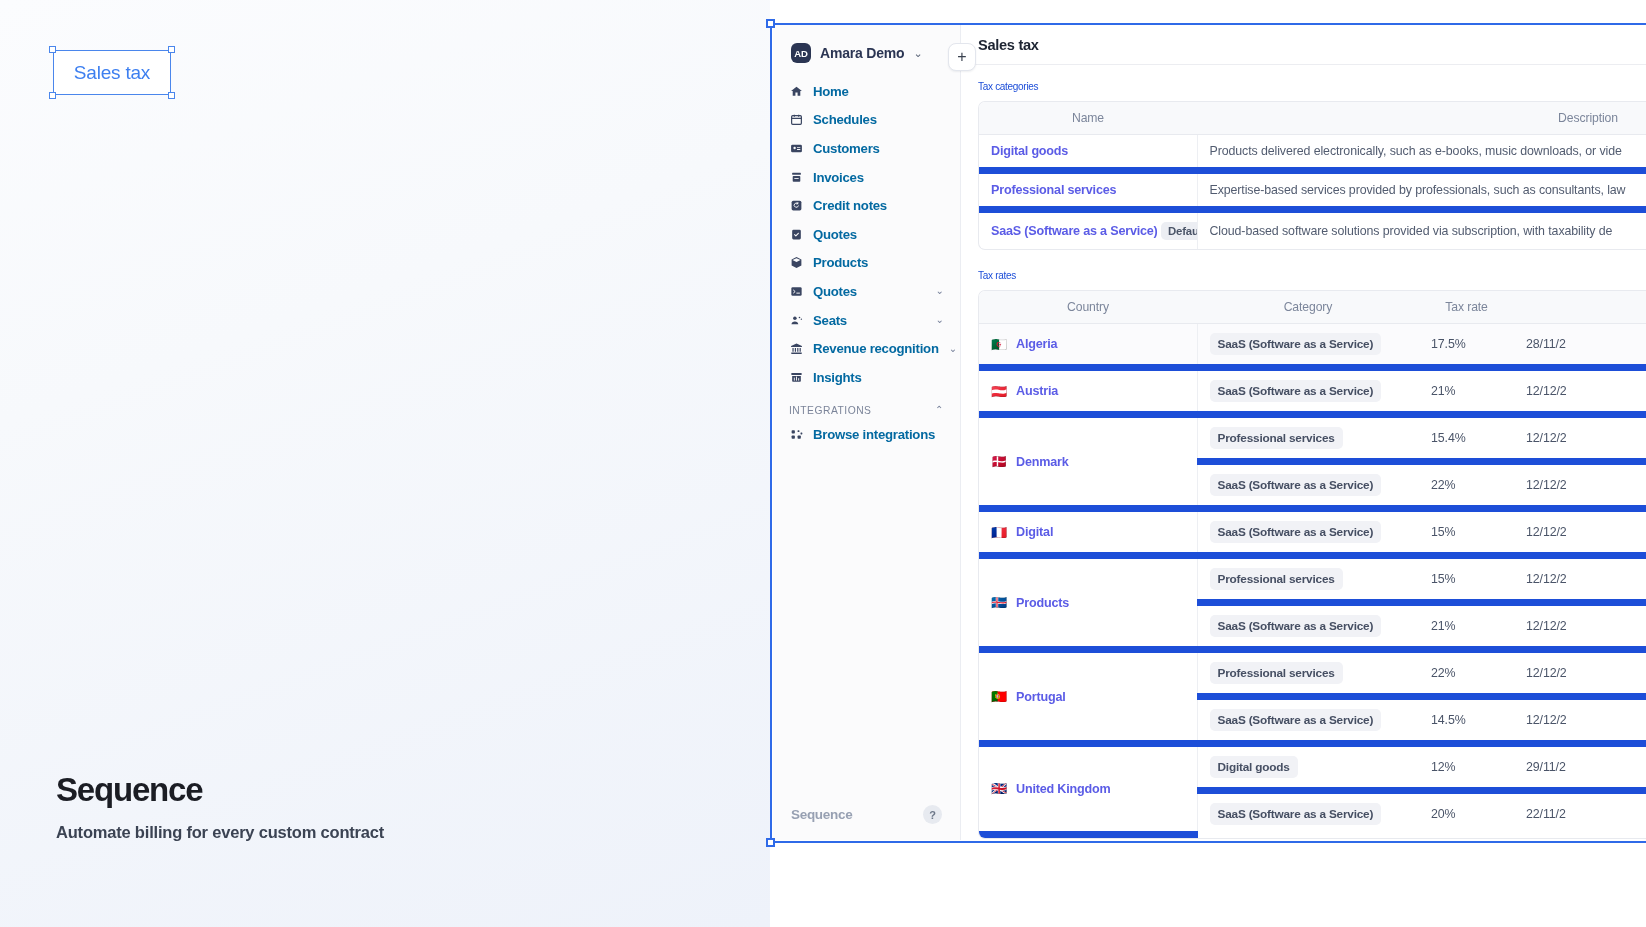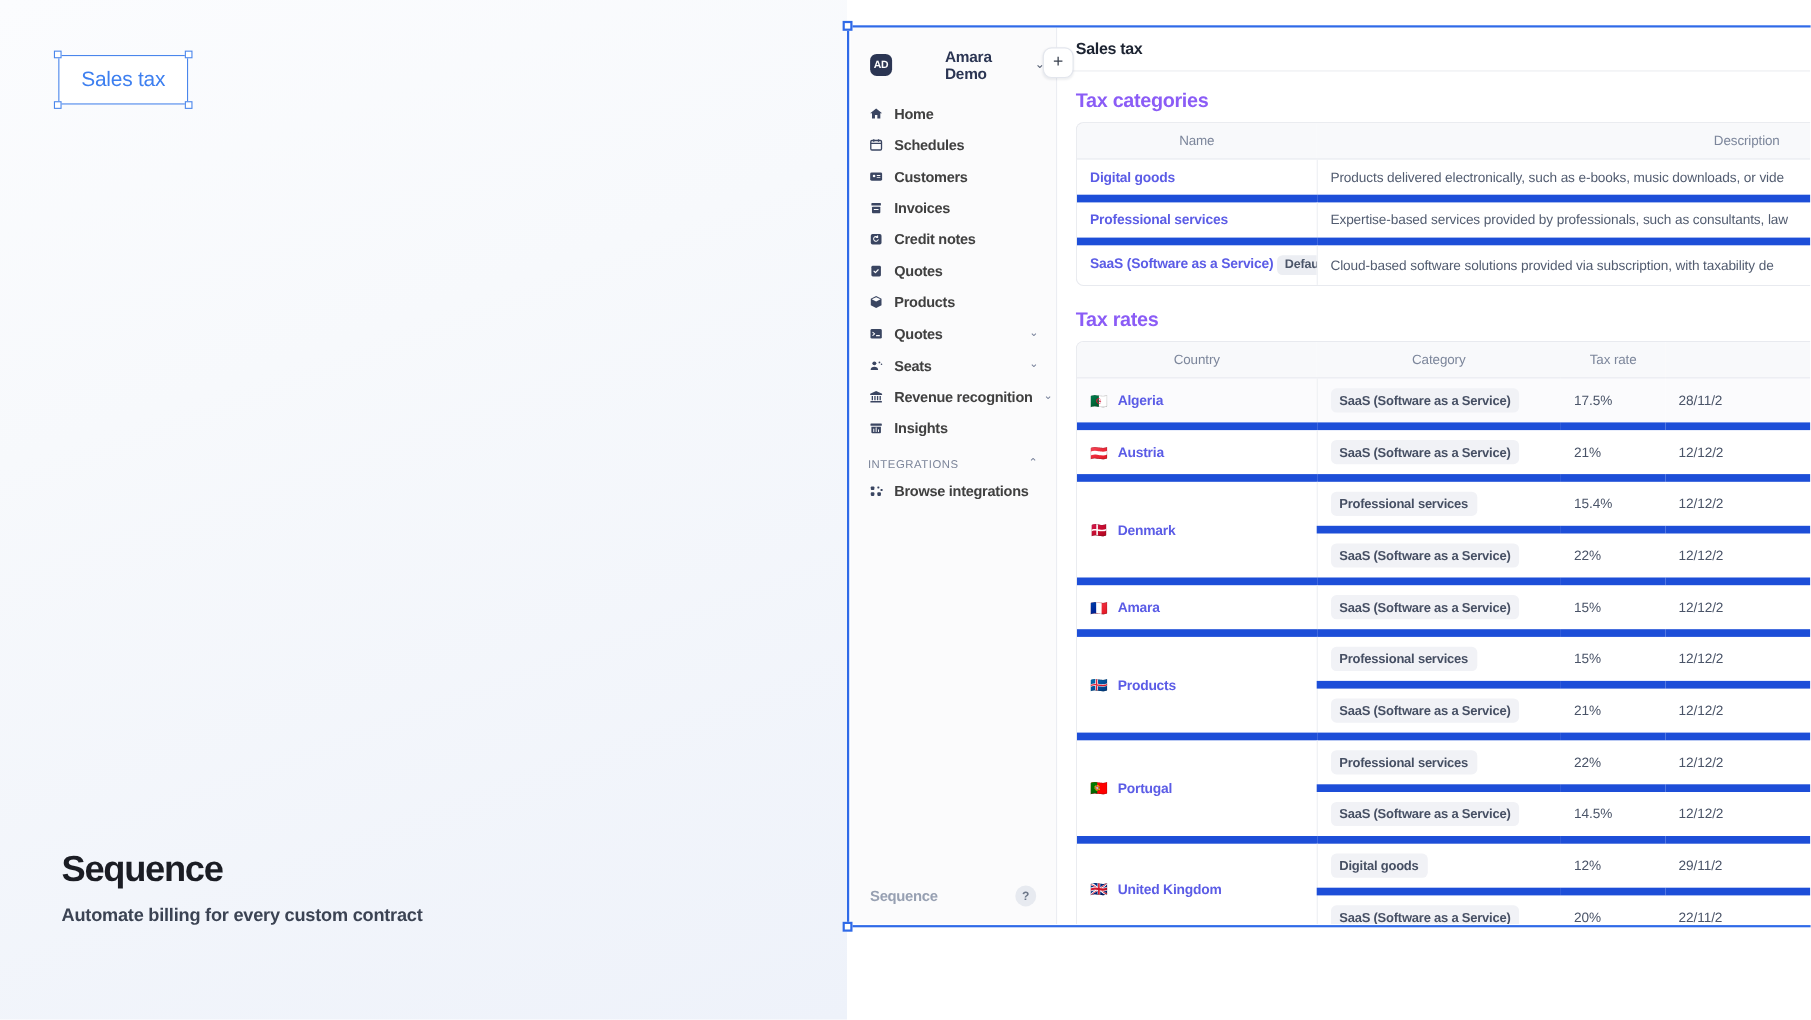--- a/index.html
+++ b/index.html
@@ -133,21 +133,20 @@
     align-items: center;
     justify-content: center;
     letter-spacing: -0.2px;
     flex: 0 0 auto;
   }
   .org-name {
     font-size: 14px;
     font-weight: 700;
     color: #2b3553;
     letter-spacing: -0.2px;
-    margin-left: 39px;
   }
   .org-caret { color: #5a6478; font-size: 11px; line-height: 1; }
 
   .nav {
     margin-top: 14px;
     padding: 0 8px;
     flex: 1 1 auto;
   }
   .nav-item {
     display: flex;
@@ -163,21 +162,21 @@
     flex: 0 0 14px;
     display: flex;
     align-items: center;
     justify-content: center;
     color: #3a4561;
   }
   .nav-ico svg { width: 13px; height: 13px; display: block; }
   .nav-label {
     font-size: 13.2px;
     font-weight: 700;
-    color: #404040;
+    color: #0369a1;
     letter-spacing: -0.25px;
     white-space: nowrap;
   }
   .nav-chev {
     margin-left: auto;
     color: #76809a;
     font-size: 10px;
     line-height: 1;
   }
   .nav-section {
@@ -255,23 +254,23 @@
     font-weight: 700;
     color: #1d2432;
     letter-spacing: -0.3px;
   }
   .main-body {
     flex: 1 1 auto;
     padding: 16px 0 0 17px;
     overflow: hidden;
   }
   .section-title {
-    font-size: 18px;
-    font-weight: 700;
-    color: #8b5cf6;
+    font-size: 10px;
+    font-weight: 400;
+    color: #1d4ed8;
     letter-spacing: -0.3px;
     margin-bottom: 9px;
   }
   .section-title.second { margin-top: 20px; }
 
   .tbl-wrap {
     border: 1px solid #e8eaef;
     border-radius: 7px 0 0 7px;
     border-right: none;
     overflow: hidden;
@@ -629,21 +628,21 @@
             <tr>
               <td><span class="chip">SaaS (Software as a Service)</span></td>
               <td>22%</td>
               <td>12/12/2</td>
             </tr>
 
             <tr>
               <td class="country-td group" rowspan="1">
                 <span class="country-cell">
                   <span class="flag">🇫🇷</span>
-                  <span class="link">Amara</span>
+                  <span class="link">Digital</span>
                 </span>
               </td>
               <td><span class="chip">SaaS (Software as a Service)</span></td>
               <td>15%</td>
               <td>12/12/2</td>
             </tr>
 
             <tr>
               <td class="country-td group" rowspan="2">
                 <span class="country-cell">

